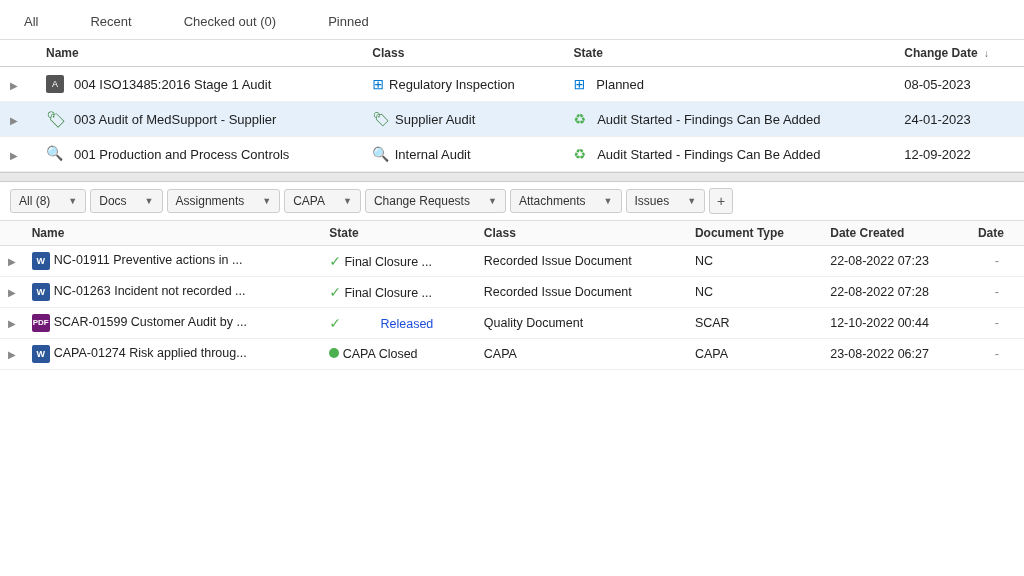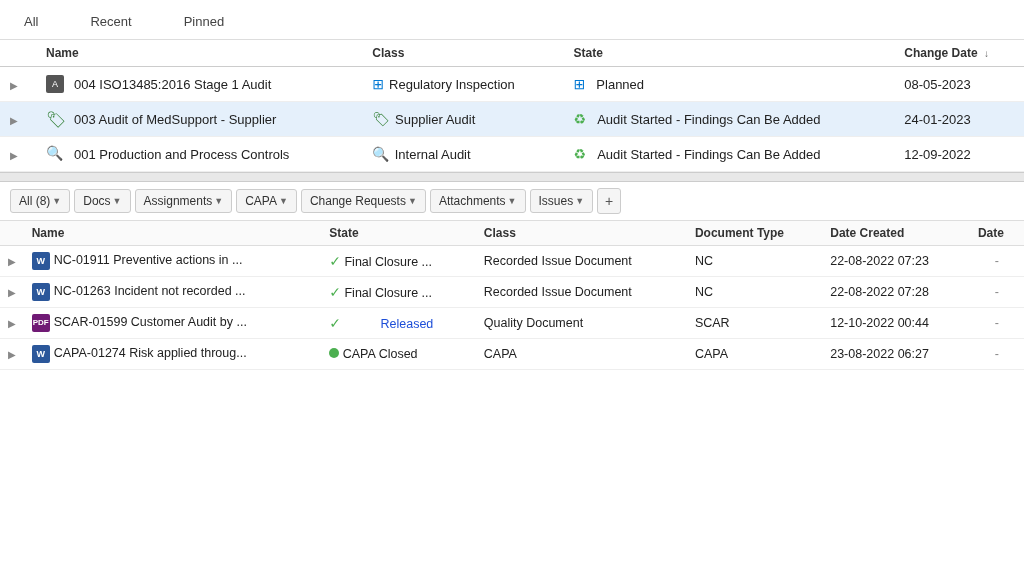--- a/index.html
+++ b/index.html
@@ -106,21 +106,21 @@
       display: flex;
       align-items: center;
       padding: 6px 10px;
       border-bottom: 1px solid #ddd;
       gap: 4px;
       background: #fff;
     }
     .lower-tab-btn {
       display: flex;
       align-items: center;
-      gap: 2px;
+      gap: 18px;
       padding: 4px 8px;
       border: 1px solid #ccc;
       border-radius: 3px;
       background: #f5f5f5;
       cursor: pointer;
       font-size: 12px;
       color: #333;
     }
     .lower-tab-btn .chevron { font-size: 9px; color: #666; }
     .add-btn {
@@ -199,20 +199,21 @@
     .sort-arrow { font-size: 10px; color: #666; margin-left: 3px; }
   </style>
 </head>
 <body>
 
 <div class="main-container">
 
   <div class="top-tabs">
     <div class="top-tab">All</div>
     <div class="top-tab">Recent</div>
+    <div class="top-tab">Checked out (0)</div>
     <div class="top-tab">Pinned</div>
   </div>
 
   <div class="upper-section">
     <table class="upper-table">
       <thead>
         <tr>
           <th style="width:36px;"></th>
           <th>Name</th>
           <th>Class</th>

